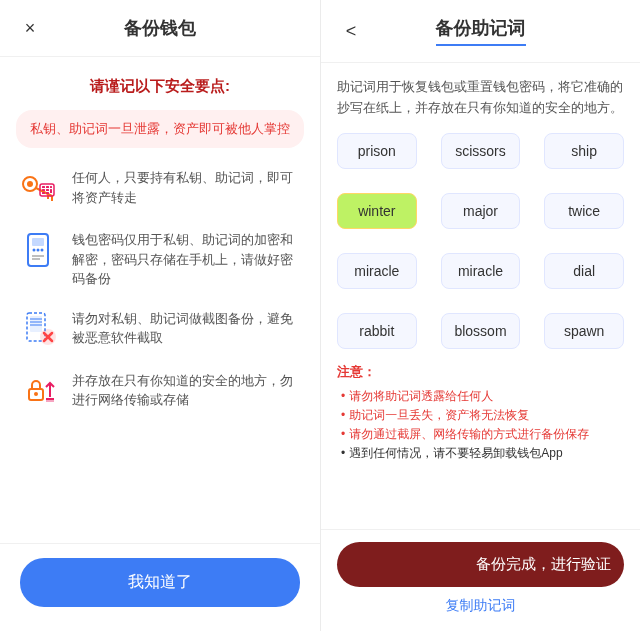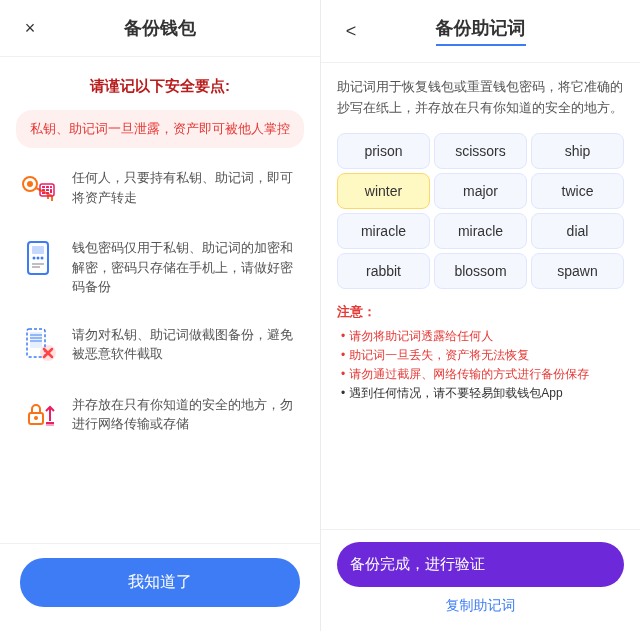--- a/index.html
+++ b/index.html
@@ -70,21 +70,21 @@
       padding: 10px 14px;
       margin-bottom: 18px;
       color: #e53935;
       font-size: 13px;
       text-align: center;
     }
 
     .security-items {
       display: flex;
       flex-direction: column;
-      gap: 26px;
+      gap: 18px;
     }
 
     .security-item {
       display: flex;
       align-items: flex-start;
       gap: 12px;
     }
 
     .security-icon {
       width: 44px;
@@ -169,37 +169,37 @@
     .mnemonic-desc {
       font-size: 13px;
       color: #555;
       line-height: 1.6;
       margin-bottom: 14px;
     }
 
     .word-grid {
       display: grid;
       grid-template-columns: repeat(3, 1fr);
-      gap: 4px;
+      gap: 24px;
       margin-bottom: 14px;
     }
 
     .word-chip {
       background: #f5f7ff;
       border: 1px solid #e0e6ff;
       border-radius: 8px;
       padding: 9px 6px;
       text-align: center;
       font-size: 14px;
       color: #333;
       font-weight: 400;
     }
 
     .word-chip.highlighted {
-      background: #fef9c3;
+      background: #bef264;
       border-color: #ffd766;
     }
 
     .notice-section {
       margin-bottom: 14px;
     }
 
     .notice-title {
       font-size: 13px;
       color: #e53935;
@@ -229,29 +229,29 @@
       padding: 12px 16px 16px;
       border-top: 1px solid #f0f0f0;
       display: flex;
       flex-direction: column;
       align-items: center;
       gap: 10px;
     }
 
     .btn-verify {
       width: 100%;
-      background: #6d28d9;
+      background: #7f1d1d;
       color: white;
       border: none;
       border-radius: 24px;
       padding: 13px;
       font-size: 15px;
       font-weight: 500;
       cursor: pointer;
-      text-align: left;
+      text-align: right;
     }
 
     .copy-link {
       font-size: 14px;
       color: #3d7cf5;
       cursor: pointer;
       text-decoration: none;
     }
   </style>
 </head>

